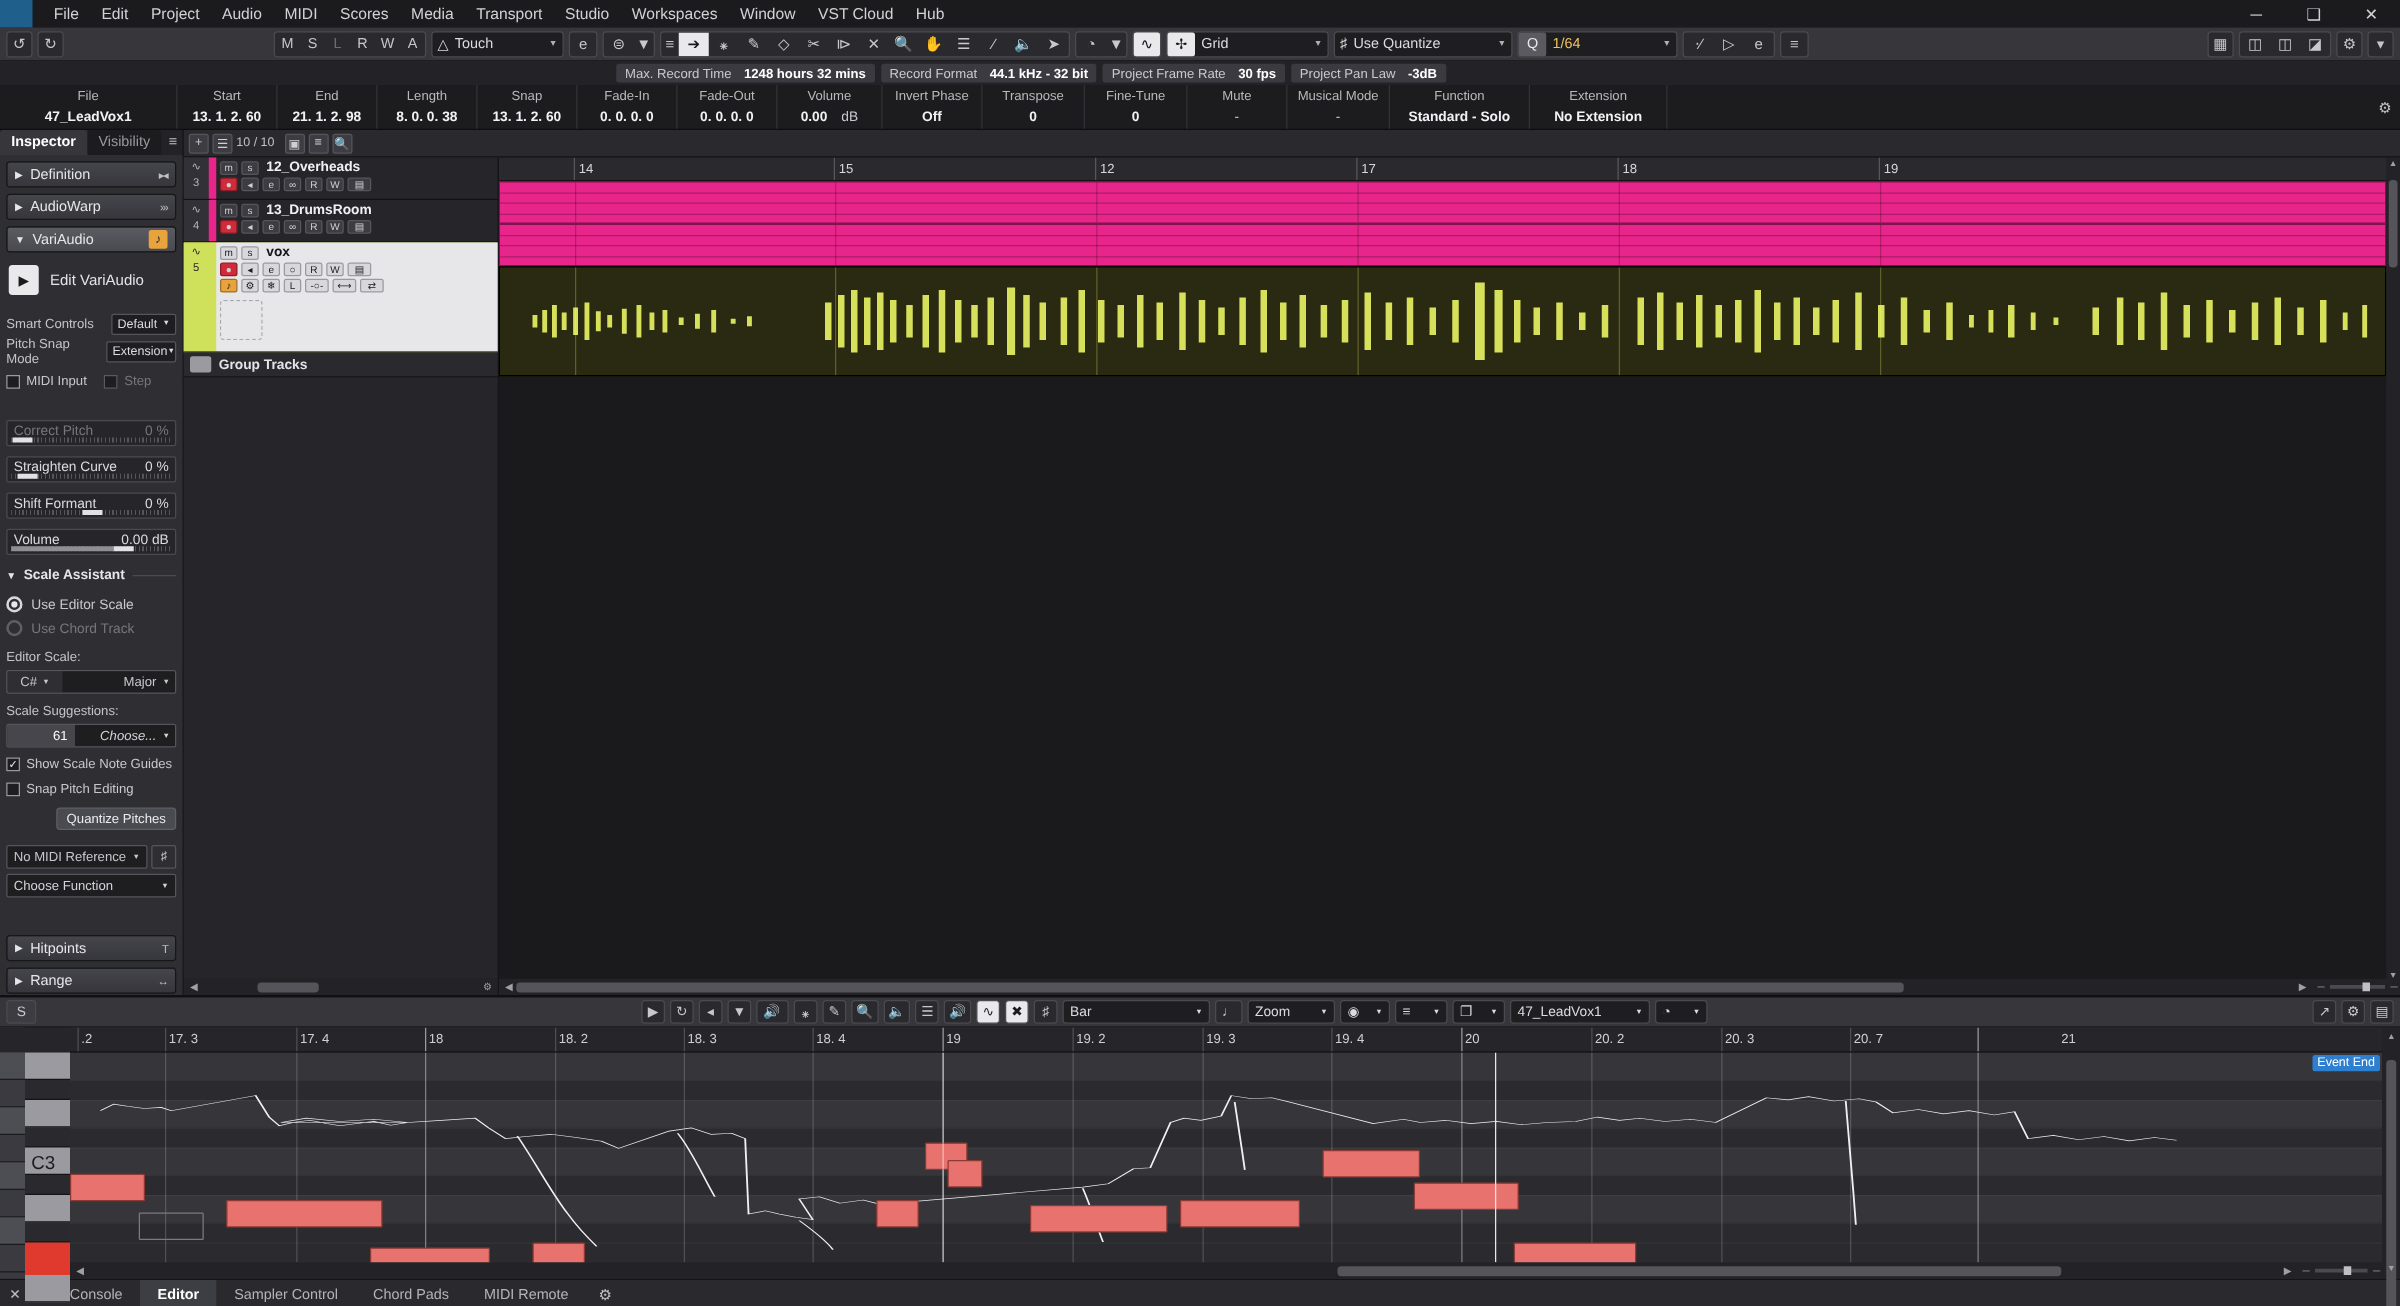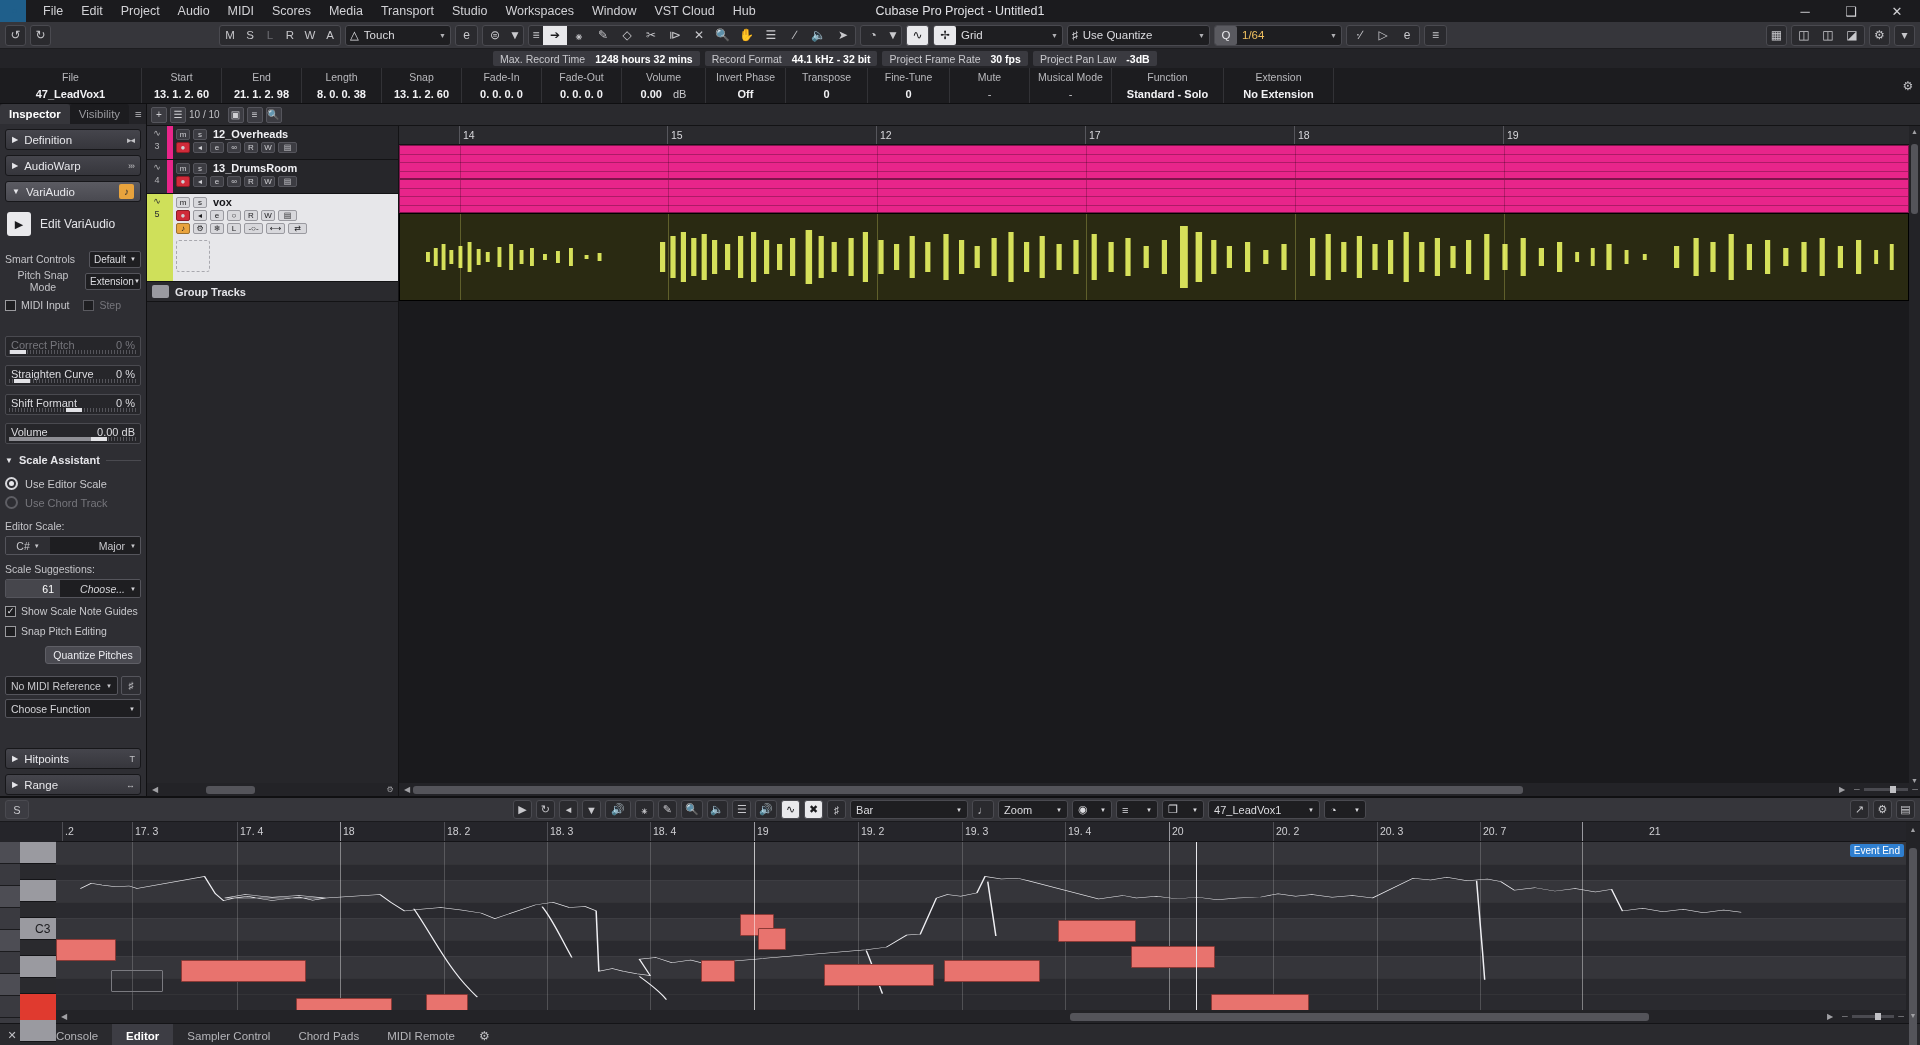--- a/index.html
+++ b/index.html
@@ -64,21 +64,21 @@
   .sect.closed { background:linear-gradient(#45454c,#36363c); }
   .sect .tri { font-size:8px; margin-right:6px; }
   .sect .rt { margin-left:auto; font-size:9px; color:#c0c0c4; letter-spacing:-1px; }
   .sect .badge { margin-left:auto; width:15px; height:15px; background:#e8a33d; color:#2b2b2e; border-radius:2px;
     display:flex; align-items:center; justify-content:center; font-size:10px; font-weight:bold; }
   .editva { display:flex; align-items:center; gap:9px; margin:10px 2px 14px 2px; }
   .editva .pb { width:24px; height:24px; background:#e9e9ec; border-radius:3px; display:flex; align-items:center; justify-content:center;
     color:#1b1b1e; font-size:11px; }
   .editva .lb { font-size:12px; color:#e4e4e8; }
   .prow { display:flex; align-items:center; height:18px; margin-bottom:4px; gap:4px; }
-  .prow .lbl { font-size:10.5px; color:#c4c4c8;text-align:center; }
+  .prow .lbl { font-size:10.5px; color:#c4c4c8; }
   .pdd { margin-left:auto; width:52px; height:17px; background:#1e1e21; border:1px solid #55555c; border-radius:2px;
     display:flex; align-items:center; padding:0 4px; font-size:10px; color:#dcdce0; }
   .pdd .arrow { margin-left:auto; font-size:6px; }
   .cbrow { display:flex; align-items:center; gap:5px; height:18px; margin:2px 0 0 0; font-size:10.5px; }
   .cbox { width:11px; height:11px; border:1px solid #9a9a9e; background:#1e1e21; display:inline-flex;
     align-items:center; justify-content:center; font-size:9px; color:#e8e8ec; }
   .cbox.dim { border-color:#5a5a60; }
   .dim { color:#76767c; }
   .slider { height:21px; background:#26262a; border:1px solid #4a4a50; border-radius:2px; margin-bottom:8px; position:relative; }
   .slider .sl-lbl { position:absolute; left:5px; top:2px; font-size:11px; color:#dcdce0; }
@@ -162,21 +162,21 @@
     display:flex; align-items:center; justify-content:center; color:#c8c8cc; font-size:11px; padding:0 3px; }
   .ebtn.on { background:#e9e9ec; color:#1b1b1e; }
   .ecombo { height:19px; background:#1e1e21; border:1px solid #4a4a50; border-radius:3px; display:flex; align-items:center;
     padding:0 5px; gap:6px; color:#dcdce0; font-size:11px; }
   .ecombo .arrow { margin-left:auto; font-size:6px; padding-left:8px; }
   .edarea { flex:1; display:flex; }
   .keyboard { width:36px; background:#141417; position:relative; }
   .kw { position:absolute; left:0; right:0; background:#9a9aa0; border-bottom:1px solid #141417; }
   .kb { position:absolute; left:0; right:0; background:#2a2a2e; border-bottom:1px solid #141417; }
   .kred { position:absolute; left:0; right:0; background:#e03a2f; }
-  .klab { position:absolute; left:15px; font-size:12px; color:#e4e4e8; }
+  .klab { position:absolute; left:5px; font-size:15px; color:#e4e4e8; }
   .canvas { flex:1; position:relative; background:#2a2a2f; overflow:hidden; }
   .edruler { height:20px; background:#25252a; border-bottom:1px solid #141417; position:relative; }
   .edruler .tk { position:absolute; top:0; bottom:0; border-left:1px solid #4e4e54; }
   .edruler .tl { position:absolute; top:3px; font-size:10.5px; color:#d0d0d4; }
   .evtend { position:absolute; right:2px; top:22px; background:#2f7fd0; color:#fff; font-size:10px; padding:1px 4px; border-radius:2px; }
   .grid-h { position:absolute; left:0; right:0; height:1px; background:rgba(255,255,255,.045); }
   .scaleband { position:absolute; left:0; right:0; background:rgba(255,255,255,.055); }
   .segm { position:absolute; background:#e8736e; border:1px solid #8c3a36; border-radius:1px; }
   .barline { position:absolute; top:0; bottom:0; width:1px; background:rgba(255,255,255,.18); }
   .barline.strong { background:rgba(255,255,255,.4); }
@@ -208,21 +208,20 @@
     <div>MIDI</div>
     <div>Scores</div>
     <div>Media</div>
     <div>Transport</div>
     <div>Studio</div>
     <div>Workspaces</div>
     <div>Window</div>
     <div>VST Cloud</div>
     <div>Hub</div>
   </div>
-  <div class="wintitle">Cubase Pro Project - Untitled1</div>
   <div class="winbtns">
     <span>─</span>
     <span>❑</span>
     <span>✕</span>
   </div>
 </div>
 
 <div class="toolbar">
   <div class="tbtn">↺</div>
   <div class="tbtn">↻</div>

